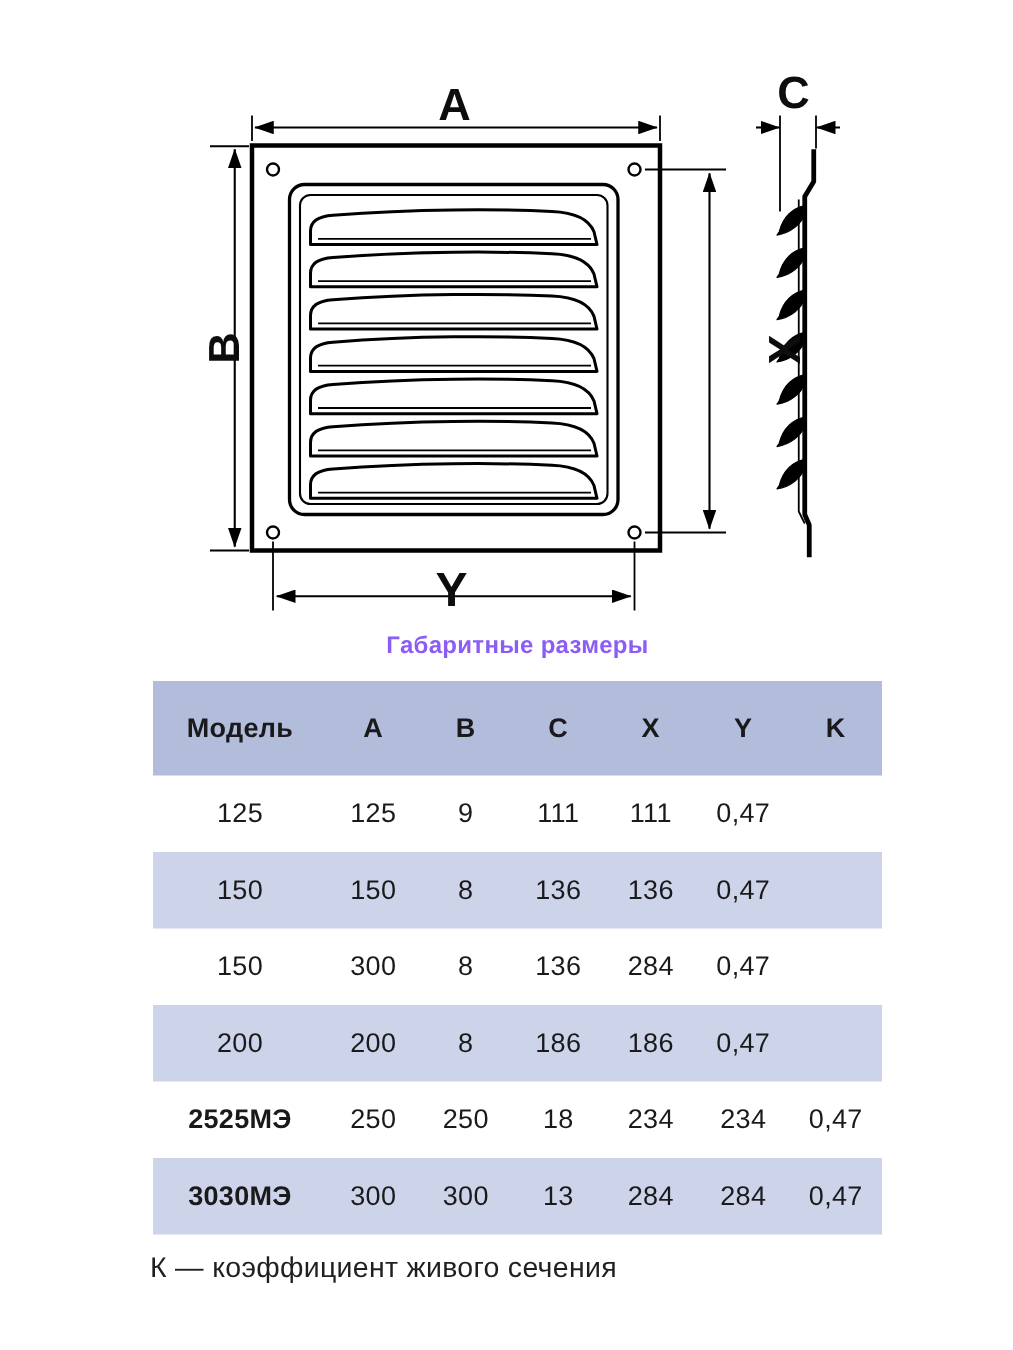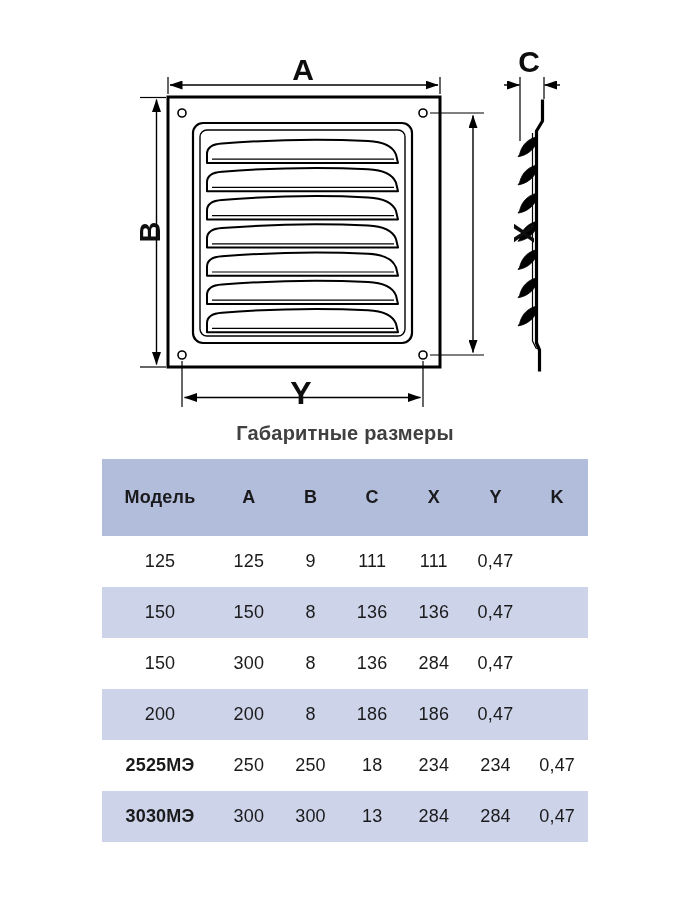--- a/index.html
+++ b/index.html
@@ -4,29 +4,29 @@
 <style>
   html,body{margin:0;padding:0;background:#fff;}
   .stage{
     position:relative;width:675px;height:900px;background:#fff;overflow:hidden;
     font-family:"Liberation Sans","DejaVu Sans",sans-serif;color:#1b1b1d;
   }
   svg.diagram{display:block;}
   .dim-label{font-family:"Liberation Sans","DejaVu Sans",sans-serif;font-weight:700;fill:#0d0d0d;}
   .section-title{
     margin:10px 0 0 102px;width:486px;text-align:center;
-    font-size:20px;font-weight:700;color:#404040;letter-spacing:.2px;
+    font-size:16px;font-weight:700;color:#8b5cf6;letter-spacing:.2px;
   }
   .spec-table{margin:14px 0 0 102px;width:486px;}
   .t-row{
     display:grid;grid-template-columns:116px repeat(6,1fr);
     align-items:center;text-align:center;height:51px;
     font-size:18px;font-weight:400;color:#1a1a1c;letter-spacing:.2px;
   }
-  .t-head{height:77px;background:#b2bcdb;font-weight:700;font-size:18px;}
+  .t-head{height:63px;background:#b2bcdb;font-weight:700;font-size:18px;}
   .t-row.alt{background:#cdd3e8;}
   .cell-model{font-weight:700;}
   .footnote{margin:12px 0 0 100px;font-size:19px;font-weight:400;color:#1f1f21;letter-spacing:.2px;}
 </style>
 </head>
 <body>
 
 <div class="stage">
 
   <svg class="diagram" width="675" height="412" viewBox="0 0 675 412">
@@ -179,13 +179,14 @@
       <div class="cell-model">3030МЭ</div>
       <div>300</div>
       <div>300</div>
       <div>13</div>
       <div>284</div>
       <div>284</div>
       <div>0,47</div>
     </div>
   </div>
 
+  <div class="footnote">К — коэффициент живого сечения</div>
 </div>
 
 </body></html>

